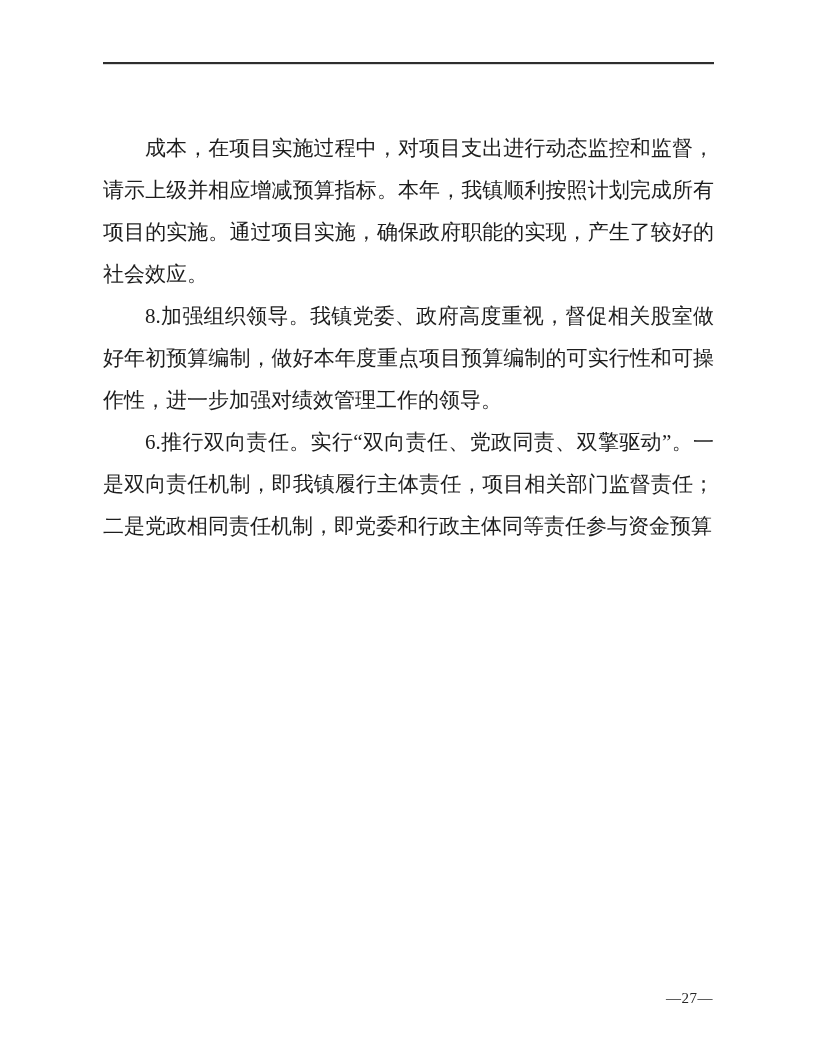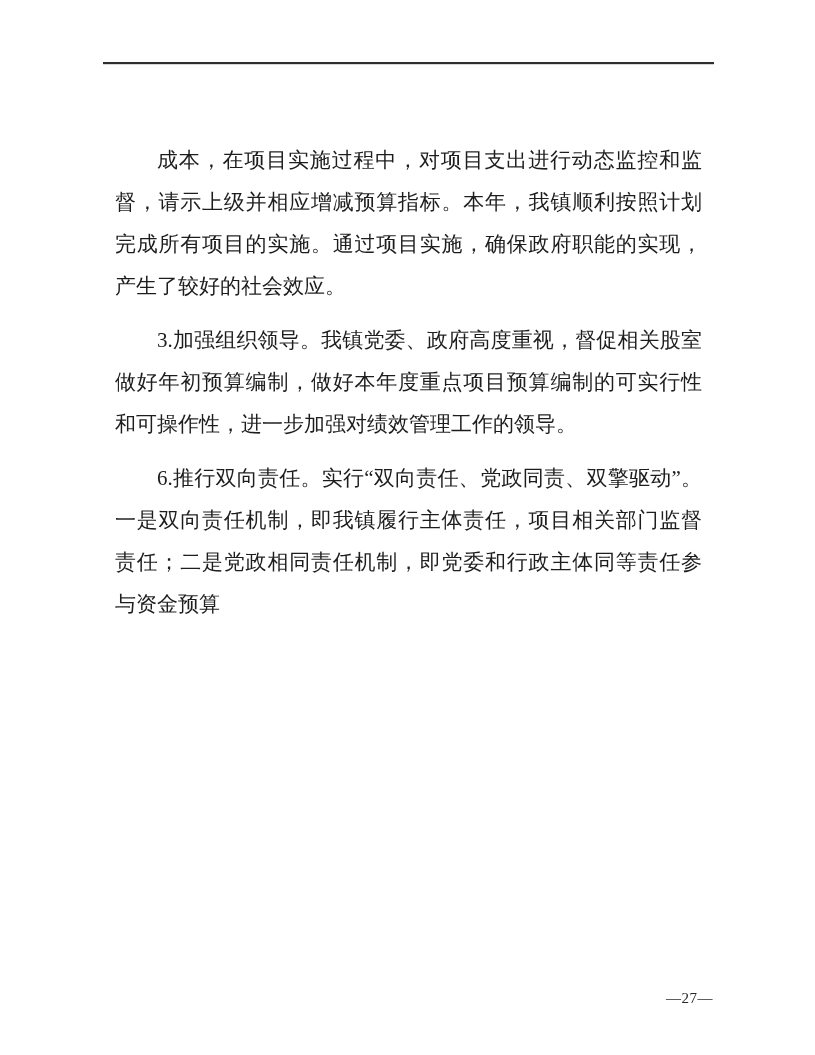--- a/index.html
+++ b/index.html
@@ -29,21 +29,21 @@
     left: 103px;
     top: 127px;
     width: 611px;
     color: #1d1d1d;
     font-size: 21px;
     line-height: 42px;
     text-align: justify;
     text-justify: inter-ideograph;
   }
   .body-text p {
-    margin: 12px;
+    margin: 0;
     padding: 0;
     text-indent: 2em;
   }
   .page-number {
     position: absolute;
     top: 988px;
     right: 102px;
     color: #262626;
     font-size: 15px;
     line-height: 20px;
@@ -53,19 +53,19 @@
 </style>
 </head>
 <body>
 
 <div class="page">
 
   <div class="header-rule"></div>
 
   <div class="body-text">
     <p>成本，在项目实施过程中，对项目支出进行动态监控和监督，请示上级并相应增减预算指标。本年，我镇顺利按照计划完成所有项目的实施。通过项目实施，确保政府职能的实现，产生了较好的社会效应。</p>
-    <p>3.加强组织领导。我镇党委、政府高度重视，督促相关股室做好年初预算编制，做好本年度重点项目预算编制的可实行性和可操作性，进一步加强对绩效管理工作的领导。</p>
+    <p>8.加强组织领导。我镇党委、政府高度重视，督促相关股室做好年初预算编制，做好本年度重点项目预算编制的可实行性和可操作性，进一步加强对绩效管理工作的领导。</p>
     <p>6.推行双向责任。实行“双向责任、党政同责、双擎驱动”。一是双向责任机制，即我镇履行主体责任，项目相关部门监督责任；二是党政相同责任机制，即党委和行政主体同等责任参与资金预算</p>
   </div>
 
   <div class="page-number">—27—</div>
 
 </div>
 
 </body></html>

